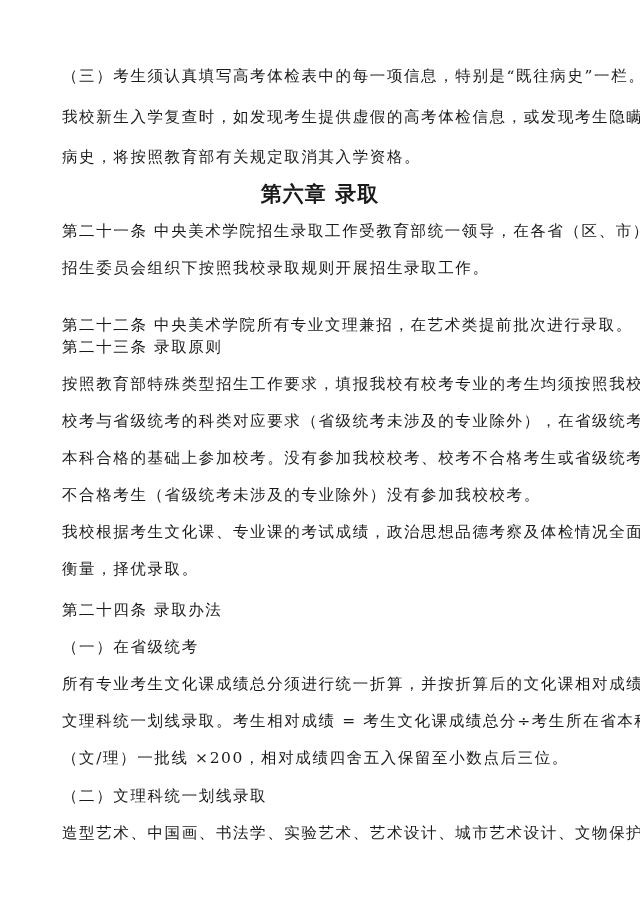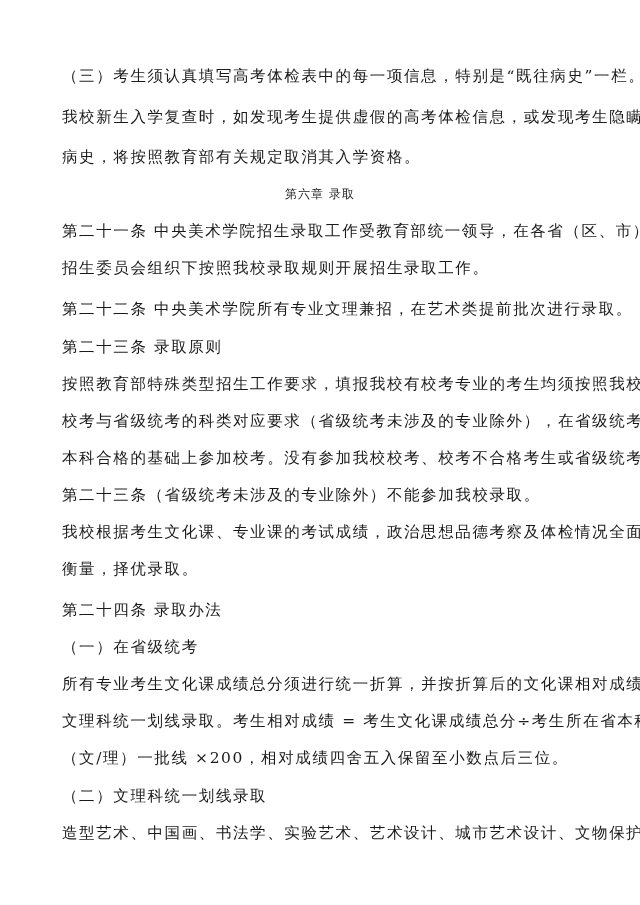--- a/index.html
+++ b/index.html
@@ -1,41 +1,41 @@
 <!DOCTYPE html>
 <html><head>
   <meta charset="utf-8">
   <style>
     html, body { margin: 0; padding: 0; background: #ffffff; }
     body { width: 640px; height: 905px; position: relative; overflow: hidden;
       font-family: "DejaVu Serif", "Liberation Serif", serif; color: #1a1a1a; }
     .line { position: absolute; left: 62px; font-size: 15.5px; letter-spacing: 1.6px;
       white-space: nowrap; line-height: 20px; }
     .heading { position: absolute; left: 0; width: 640px; text-align: center;
-      font-family: "DejaVu Sans", "Liberation Sans", sans-serif; font-weight: normal;
-      font-size: 12px; letter-spacing: 1px; line-height: 20px; }
+      font-family: "DejaVu Sans", "Liberation Sans", sans-serif; font-weight: bold;
+      font-size: 21px; letter-spacing: 1px; line-height: 20px; }
   </style>
 </head>
 <body>
 
 <div>
   <div class="line" style="top:66px">（三）考生须认真填写高考体检表中的每一项信息，特别是“既往病史”一栏。</div>
   <div class="line" style="top:107px">我校新生入学复查时，如发现考生提供虚假的高考体检信息，或发现考生隐瞒</div>
   <div class="line" style="top:147px">病史，将按照教育部有关规定取消其入学资格。</div>
 
   <div class="heading" style="top:184px">第六章 录取</div>
 
   <div class="line" style="top:221px">第二十一条 中央美术学院招生录取工作受教育部统一领导，在各省（区、市）</div>
   <div class="line" style="top:258px">招生委员会组织下按照我校录取规则开展招生录取工作。</div>
-  <div class="line" style="top:299px">第二十二条 中央美术学院所有专业文理兼招，在艺术类提前批次进行录取。</div>
+  <div class="line" style="top:315px">第二十二条 中央美术学院所有专业文理兼招，在艺术类提前批次进行录取。</div>
   <div class="line" style="top:337px">第二十三条 录取原则</div>
   <div class="line" style="top:374px">按照教育部特殊类型招生工作要求，填报我校有校考专业的考生均须按照我校</div>
   <div class="line" style="top:411px">校考与省级统考的科类对应要求（省级统考未涉及的专业除外），在省级统考</div>
   <div class="line" style="top:448px">本科合格的基础上参加校考。没有参加我校校考、校考不合格考生或省级统考</div>
-  <div class="line" style="top:485px">第二十三条（省级统考未涉及的专业除外）不能参加我校录取。</div>
+  <div class="line" style="top:485px">不合格考生（省级统考未涉及的专业除外）没有参加我校校考。</div>
   <div class="line" style="top:522px">我校根据考生文化课、专业课的考试成绩，政治思想品德考察及体检情况全面</div>
   <div class="line" style="top:559px">衡量，择优录取。</div>
   <div class="line" style="top:600px">第二十四条 录取办法</div>
   <div class="line" style="top:637px">（一）在省级统考</div>
   <div class="line" style="top:674px">所有专业考生文化课成绩总分须进行统一折算，并按折算后的文化课相对成绩</div>
   <div class="line" style="top:711px">文理科统一划线录取。考生相对成绩 = 考生文化课成绩总分÷考生所在省本科</div>
   <div class="line" style="top:748px">（文/理）一批线 ×200，相对成绩四舍五入保留至小数点后三位。</div>
   <div class="line" style="top:786px">（二）文理科统一划线录取</div>
   <div class="line" style="top:823px">造型艺术、中国画、书法学、实验艺术、艺术设计、城市艺术设计、文物保护</div>
 

